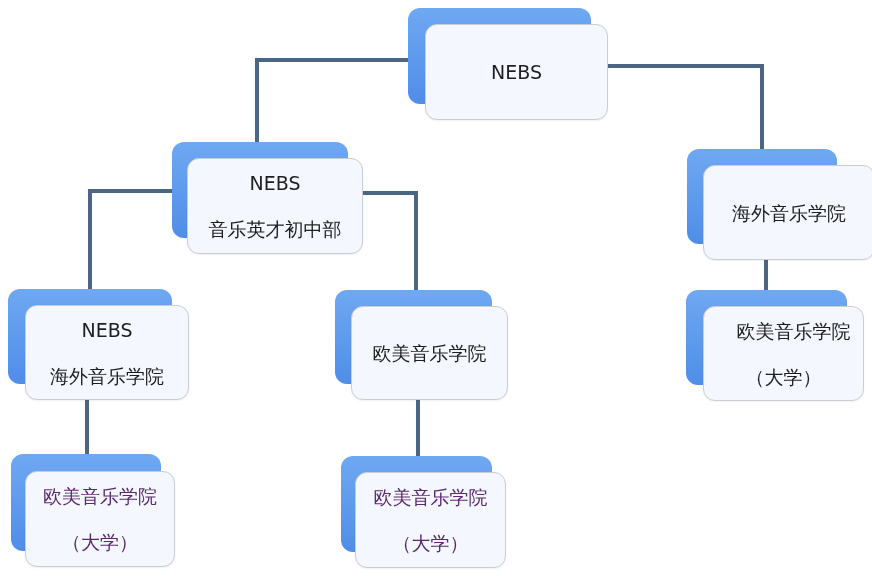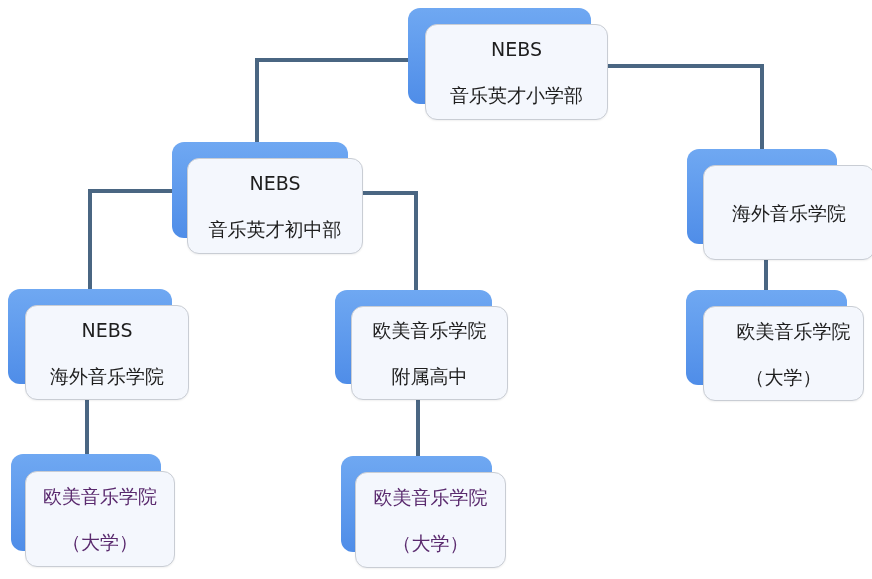--- a/index.html
+++ b/index.html
@@ -45,21 +45,20 @@
     <polyline points="87,400 87,454"></polyline>
 
     <polyline points="418,400 418,456"></polyline>
   </g>
 </svg>
 
 <div class="node" style="left:408px; top:8px; width:200px; height:112px;">
   <div class="back" style="width:183px; height:96px;"></div>
   <div class="front" style="left:17px; top:16px; width:183px; height:96px;">
     <div class="line">NEBS</div>
-    <div class="line">音乐英才小学部</div>
   </div>
 </div>
 
 <div class="node" style="left:172px; top:142px; width:191px; height:112px;">
   <div class="back" style="width:176px; height:96px;"></div>
   <div class="front" style="left:15px; top:16px; width:176px; height:96px;">
     <div class="line">NEBS</div>
     <div class="line">音乐英才初中部</div>
   </div>
 </div>
@@ -76,21 +75,20 @@
   <div class="front" style="left:17px; top:16px; width:164px; height:95px;">
     <div class="line">NEBS</div>
     <div class="line">海外音乐学院</div>
   </div>
 </div>
 
 <div class="node" style="left:335px; top:290px; width:173px; height:110px;">
   <div class="back" style="width:157px; height:94px;"></div>
   <div class="front" style="left:16px; top:16px; width:157px; height:94px;">
     <div class="line">欧美音乐学院</div>
-    <div class="line">附属高中</div>
   </div>
 </div>
 
 <div class="node" style="left:686px; top:290px; width:178px; height:111px;">
   <div class="back" style="width:161px; height:95px;"></div>
   <div class="front" style="left:17px; top:16px; width:161px; height:95px;">
     <div class="line" style="padding-left:20px;">欧美音乐学院</div>
     <div class="line">（大学）</div>
   </div>
 </div>

